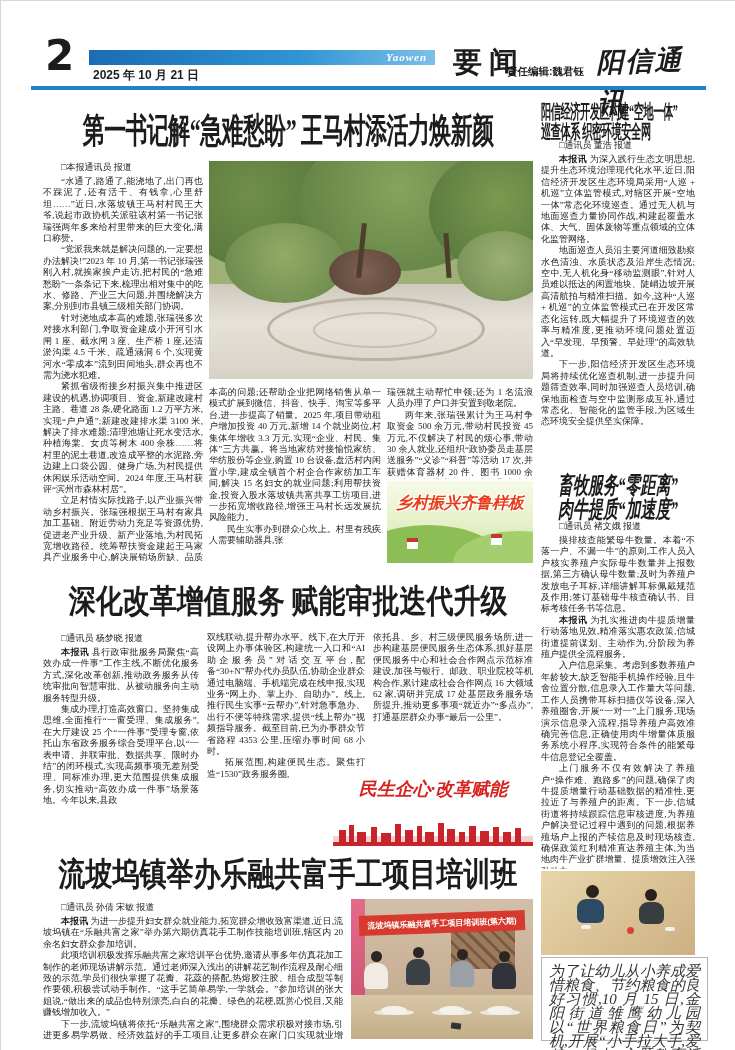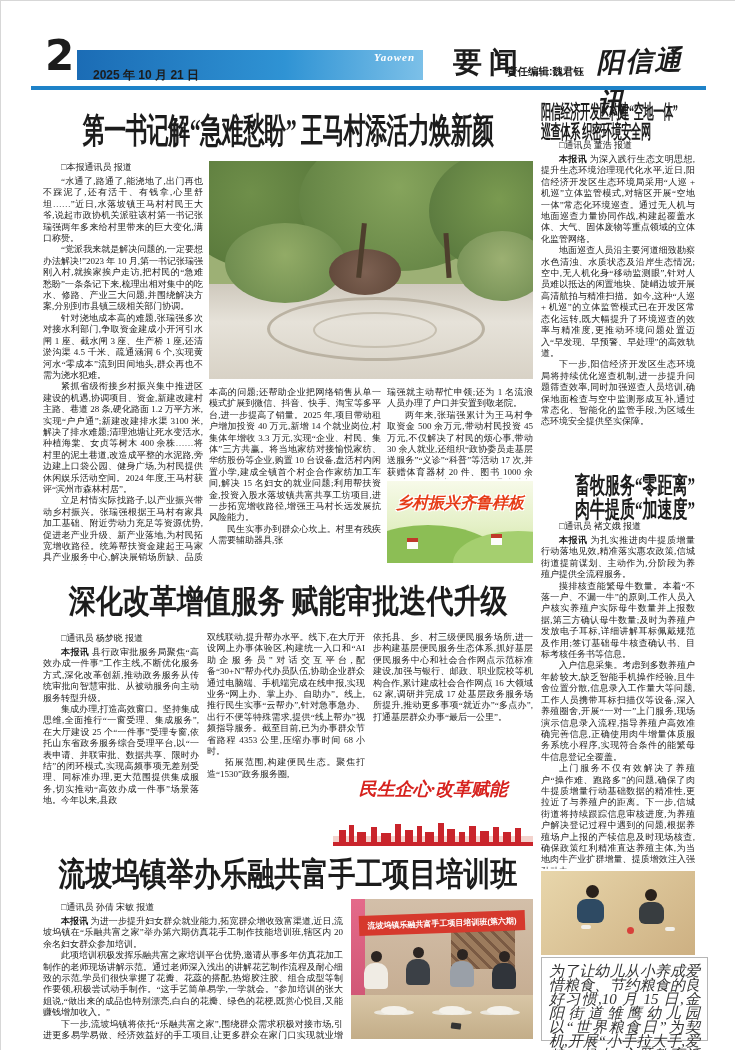--- a/index.html
+++ b/index.html
@@ -2,21 +2,21 @@
 <html><head>
 <meta charset="utf-8">
 <style>
   html,body{margin:0;padding:0;background:#e9e9e9;}
   .page{position:relative;width:735px;height:1050px;margin:0 auto;background:#ffffff;
         border:1px solid #d7d7d7;overflow:hidden;
         font-family:"Liberation Serif","DejaVu Serif",serif;color:#1c1c1c;}
   
   .pgnum{position:absolute;left:44px;top:32px;font-family:"DejaVu Sans",sans-serif;
          font-weight:bold;font-size:42px;line-height:46px;}
-  .bluebar{position:absolute;left:76px;top:49px;width:346px;height:30px;
+  .bluebar{position:absolute;left:88px;top:49px;width:346px;height:15px;
            background:linear-gradient(90deg,#1b6cb5,#2f93d4 60%,#7cc0e8);}
   .yaowen{position:absolute;right:8px;top:0;font-style:italic;font-weight:bold;
           font-size:11px;line-height:15px;color:#ffffff;letter-spacing:1px;}
   .pdate{position:absolute;left:92px;top:66px;font-family:"Liberation Sans",sans-serif;
          font-weight:bold;font-size:12px;}
   .psection{position:absolute;left:452px;top:42px;font-family:"Liberation Sans",sans-serif;
             font-weight:bold;font-size:29px;letter-spacing:7px;}
   .peditor{position:absolute;left:506px;top:64px;font-family:"Liberation Sans",sans-serif;
            font-weight:bold;font-size:10.5px;}
   .masthead{position:absolute;left:596px;top:40px;width:100px;font-weight:bold;
@@ -114,21 +114,21 @@
   .fl1{left:30px;} .fl2{left:88px;} .fl3{left:136px;}
   .phone{position:absolute;left:100px;bottom:10px;width:10px;height:6px;background:#333;
          border-radius:1px;transform:rotate(8deg);}
   
   .rightcol{position:absolute;left:540px;top:98px;width:154px;height:946px;}
   .artA{position:absolute;left:0;top:0;width:100%;height:366px;overflow:hidden;}
   .hA{margin:0 0 8px 0;}
   .hA .tline{height:12px;font-size:12px;letter-spacing:-0.5px;margin-bottom:8px;
              transform:scale(0.85,1.6);transform-origin:top left;}
   .artB{position:absolute;left:0;top:368px;width:100%;height:402px;overflow:hidden;}
-  .hB{margin:4px 0 10px 0;text-align:right;}
+  .hB{margin:4px 0 10px 0;text-align:center;font-style:italic;}
   .hB .tline{height:15px;font-size:15px;margin-bottom:9px;
              transform:scale(1,1.55);transform-origin:top center;}
   .photo-sand{position:absolute;left:0;top:772px;width:154px;height:84px;overflow:hidden;
               background:linear-gradient(140deg,#e8d6ab,#cdb082);}
   .kid{position:absolute;}
   .kid .head{border-radius:50%;background:#2a211b;}
   .k1{left:36px;top:14px;}
   .k1 .head{width:13px;height:13px;margin-left:9px;}
   .k1 .torso{width:27px;height:24px;border-radius:9px 9px 6px 6px;background:#2e4a63;margin-top:1px;}
   .k2{left:98px;top:18px;}
@@ -304,22 +304,22 @@
           <p class="para">下一步,阳信经济开发区生态环境局将持续优化巡查机制,进一步提升问题筛查效率,同时加强巡查人员培训,确保地面检查与空中监测形成互补,通过常态化、智能化的监管手段,为区域生态环境安全提供坚实保障。</p>
         </div>
     </article>
     <article class="artB">
       <div class="hB">
         <div class="tline">畜牧服务“零距离”</div>
         <div class="tline">肉牛提质“加速度”</div>
       </div>
       <p class="byline">□通讯员 褚文娥 报道</p>
       <div>
+          <p class="para">摸排核查能繁母牛数量。本着“不落一户、不漏一牛”的原则,工作人员入户核实养殖户实际母牛数量并上报数据,第三方确认母牛数量;及时为养殖户发放电子耳标,详细讲解耳标佩戴规范及作用;签订基础母牛核查确认书、目标考核任务书等信息。</p>
           <p class="para"><b>本报讯</b> 为扎实推进肉牛提质增量行动落地见效,精准落实惠农政策,信城街道提前谋划、主动作为,分阶段为养殖户提供全流程服务。</p>
-          <p class="para">摸排核查能繁母牛数量。本着“不落一户、不漏一牛”的原则,工作人员入户核实养殖户实际母牛数量并上报数据,第三方确认母牛数量;及时为养殖户发放电子耳标,详细讲解耳标佩戴规范及作用;签订基础母牛核查确认书、目标考核任务书等信息。</p>
           <p class="para">入户信息采集。考虑到多数养殖户年龄较大,缺乏智能手机操作经验,且牛舍位置分散,信息录入工作量大等问题,工作人员携带耳标扫描仪等设备,深入养殖圈舍,开展“一对一”上门服务,现场演示信息录入流程,指导养殖户高效准确完善信息,正确使用肉牛增量体质服务系统小程序,实现符合条件的能繁母牛信息登记全覆盖。</p>
           <p class="para">上门服务不仅有效解决了养殖户“操作难、跑路多”的问题,确保了肉牛提质增量行动基础数据的精准性,更拉近了与养殖户的距离。下一步,信城街道将持续跟踪信息审核进度,为养殖户解决登记过程中遇到的问题,根据养殖场户上报的产犊信息及时现场核查,确保政策红利精准直达养殖主体,为当地肉牛产业扩群增量、提质增效注入强劲动力。</p>
         </div>
     </article>
     <div class="photo-sand">
       <div class="kid k1">
           <div class="head"></div>
           <div class="torso"></div>
         </div>
       <div class="kid k2">

